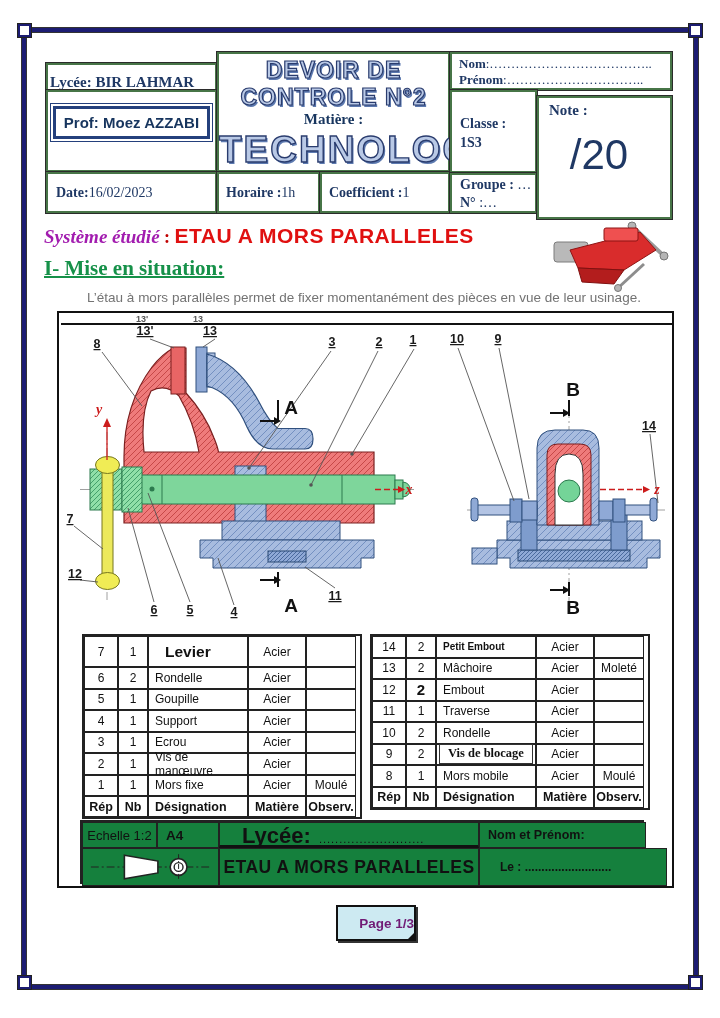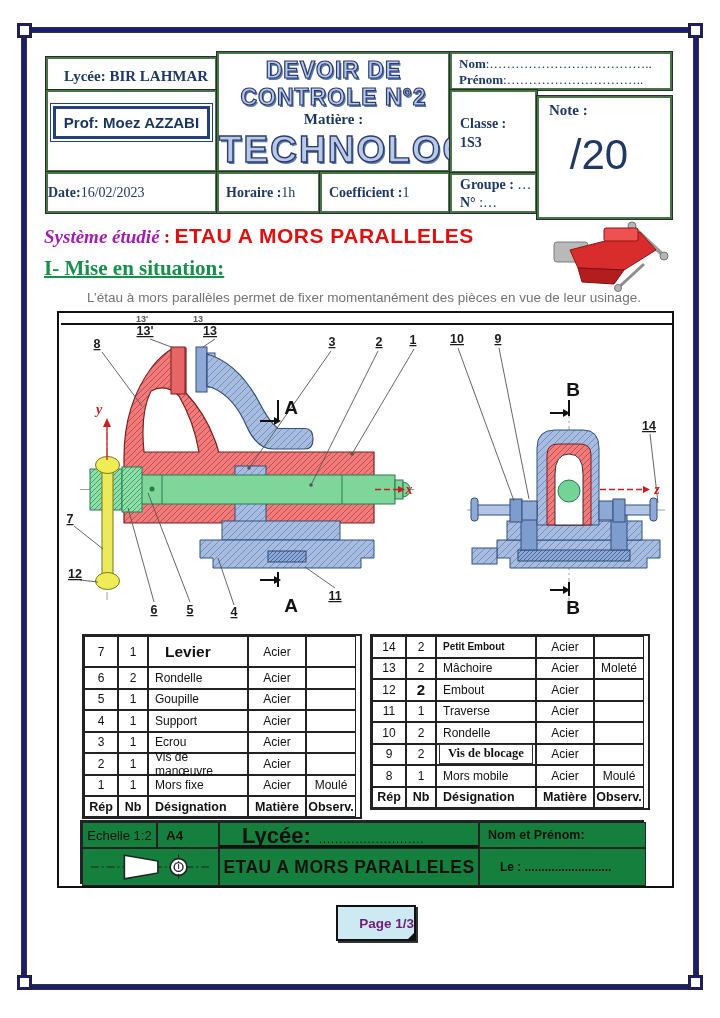--- a/index.html
+++ b/index.html
@@ -10,26 +10,26 @@
   
   .page-frame{left:22px;top:28px;width:668px;height:953px;
     border:4px solid #1c1c72;box-shadow:0 0 0 1px #333, inset 0 0 0 1px #333;}
   .corner{width:9px;height:9px;border:2px solid #1c1c72;background:#fff;
     box-shadow:0 0 0 1px #222;}
 
   
   .hdr{left:46px;top:52px;width:626px;height:161px;}
   .hcell{position:absolute;border:2px solid #477547;box-sizing:border-box;
     background:#fff;color:#1f3864;box-shadow:0 0 0 1px #2b2b2b;}
-  .lycee-cell{left:0;top:5px;width:171px;height:38px;display:flex;align-items:center;
-    padding-left:16px;font:bold 15px "Liberation Serif",serif;}
+  .lycee-cell{left:0;top:11px;width:171px;height:38px;display:flex;align-items:center;
+    padding-left:2px;font:bold 15px "Liberation Serif",serif;}
   .prof-cell{left:0;top:38px;width:171px;height:82px;display:flex;align-items:flex-start;justify-content:center;padding-top:14px;}
   .prof-box{border:3px solid #24407c;outline:1px solid #24407c;outline-offset:2px;
     padding:5px 8px;font:bold 15px "Liberation Sans",sans-serif;color:#17355e;}
-  .date-cell{left:0;top:120px;width:171px;height:41px;display:flex;align-items:center;
+  .date-cell{left:0;top:120px;width:171px;height:41px;display:flex;align-items:center;padding-left:8px;
     font:bold 14px "Liberation Serif",serif;}
   .devoir-cell{left:171px;top:0;width:233px;height:120px;text-align:center;}
   .outline-big{font-weight:bold;color:#b9c9e6;-webkit-text-stroke:1.2px #2a3c6e;
     text-shadow:1.5px 1.5px 0 #5d7ab0;letter-spacing:1px;}
   .devoir-t{font-size:23px;margin-top:3px;}
   .matiere-l{font:bold 15px "Liberation Serif",serif;color:#17355e;margin-top:0px;}
   .techno-t{font-size:37px;letter-spacing:2px;margin-top:1px;-webkit-text-stroke:1.4px #2a3c6e;}
   .horaire-cell{left:171px;top:120px;width:103px;height:41px;display:flex;align-items:center;padding-left:7px;
     font:bold 14px "Liberation Serif",serif;}
   .coeff-cell{left:274px;top:120px;width:130px;height:41px;display:flex;align-items:center;padding-left:7px;
@@ -83,21 +83,21 @@
     display:flex;align-items:center;padding-left:8px;}
   .tb-lycee{left:137px;top:0;width:260px;height:26px;border-bottom:3px solid #111;
     display:flex;align-items:baseline;padding-left:10px;}
   .tb-lycee .big{font:22px "Liberation Sans",sans-serif;font-weight:bold;margin-left:12px;}
   .tb-lycee .dots{font:11px "Liberation Sans",sans-serif;margin-left:8px;letter-spacing:1px;}
   .tb-nomp{left:397px;top:0;width:167px;height:26px;font:bold 12.5px "Liberation Sans",sans-serif;
     display:flex;align-items:center;padding-left:8px;}
   .tb-sym{left:0;top:26px;width:137px;height:38px;display:flex;align-items:center;justify-content:center;}
   .tb-title{left:137px;top:26px;width:260px;height:38px;font:bold 17.5px "Liberation Sans",sans-serif;
     display:flex;align-items:center;justify-content:center;letter-spacing:.5px;}
-  .tb-le{left:397px;top:26px;width:167px;height:38px;font:bold 12px "Liberation Sans",sans-serif;
+  .tb-le{left:397px;top:26px;width:188px;height:38px;font:bold 12px "Liberation Sans",sans-serif;
     display:flex;align-items:center;padding-left:20px;}
 
   
   .pagetab{left:336px;top:905px;width:76px;height:32px;background:#cdeaf2;
     border:2.5px solid #111;box-shadow:2px 2px 0 rgba(0,0,0,.8);
     display:flex;align-items:center;justify-content:flex-end;
     font:bold 13.5px "Liberation Sans",sans-serif;color:#701a75;}
   .fold{position:absolute;right:-2px;bottom:-2px;width:0;height:0;
     border-left:10px solid transparent;border-bottom:10px solid #111;}
 

